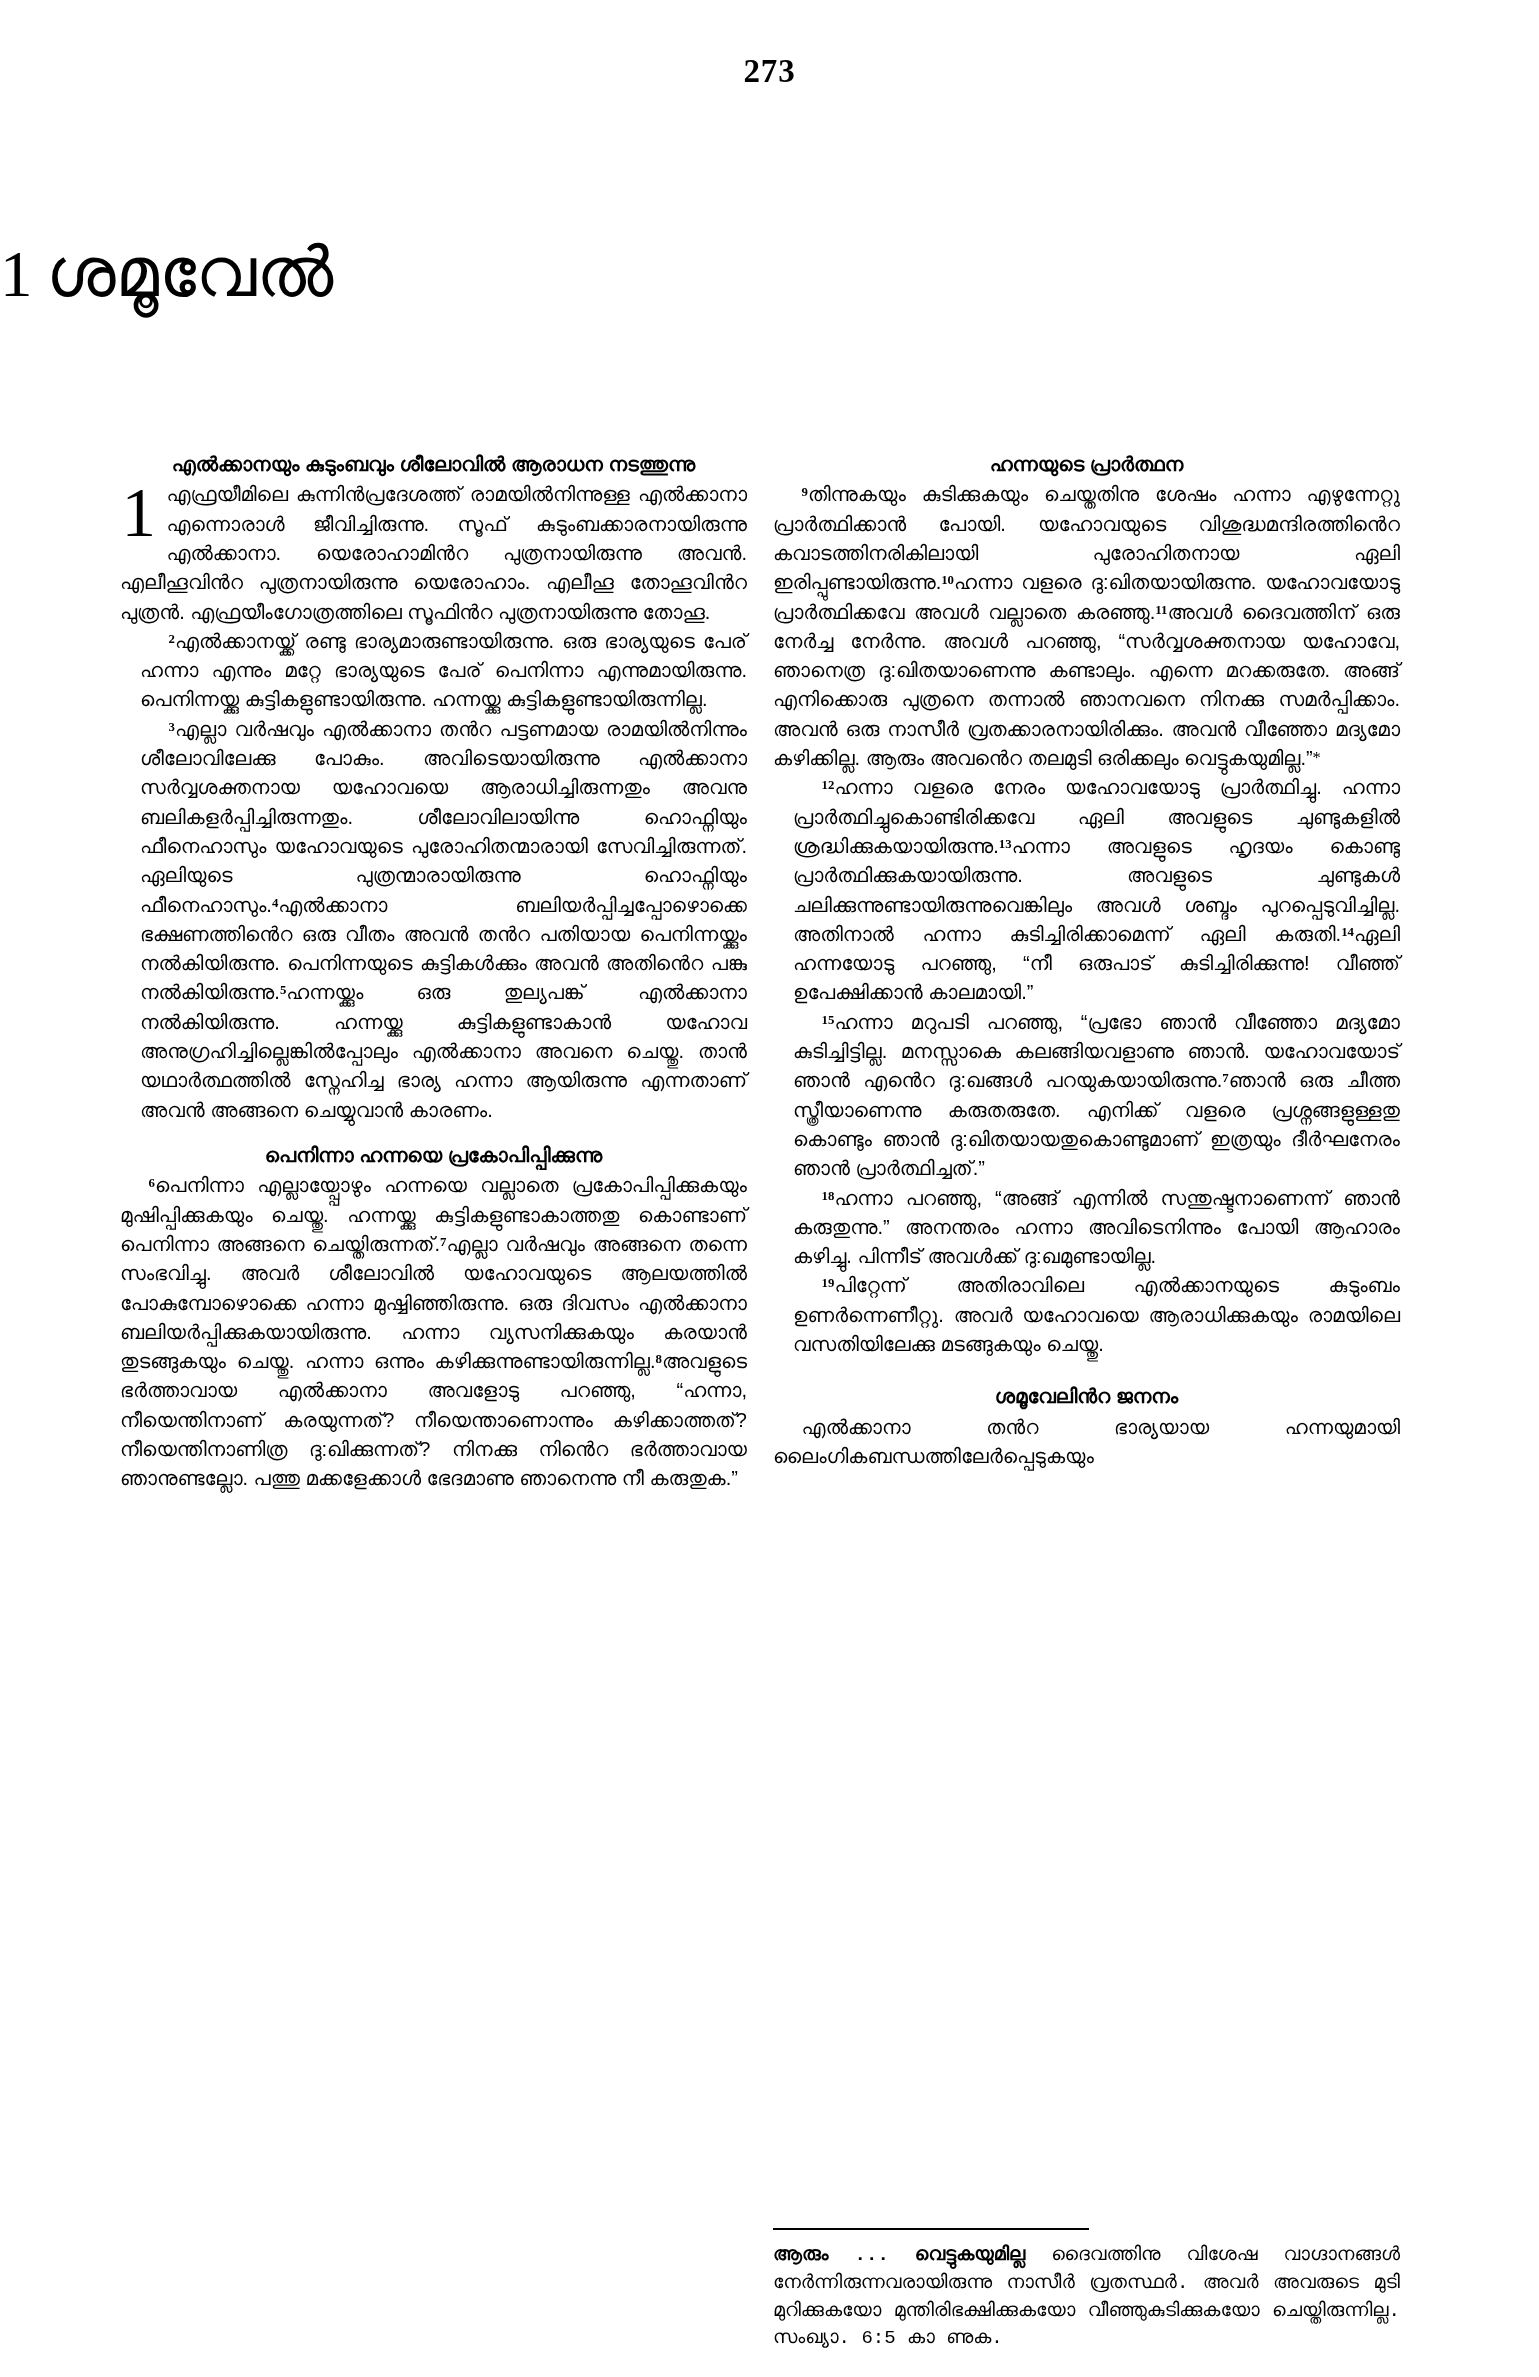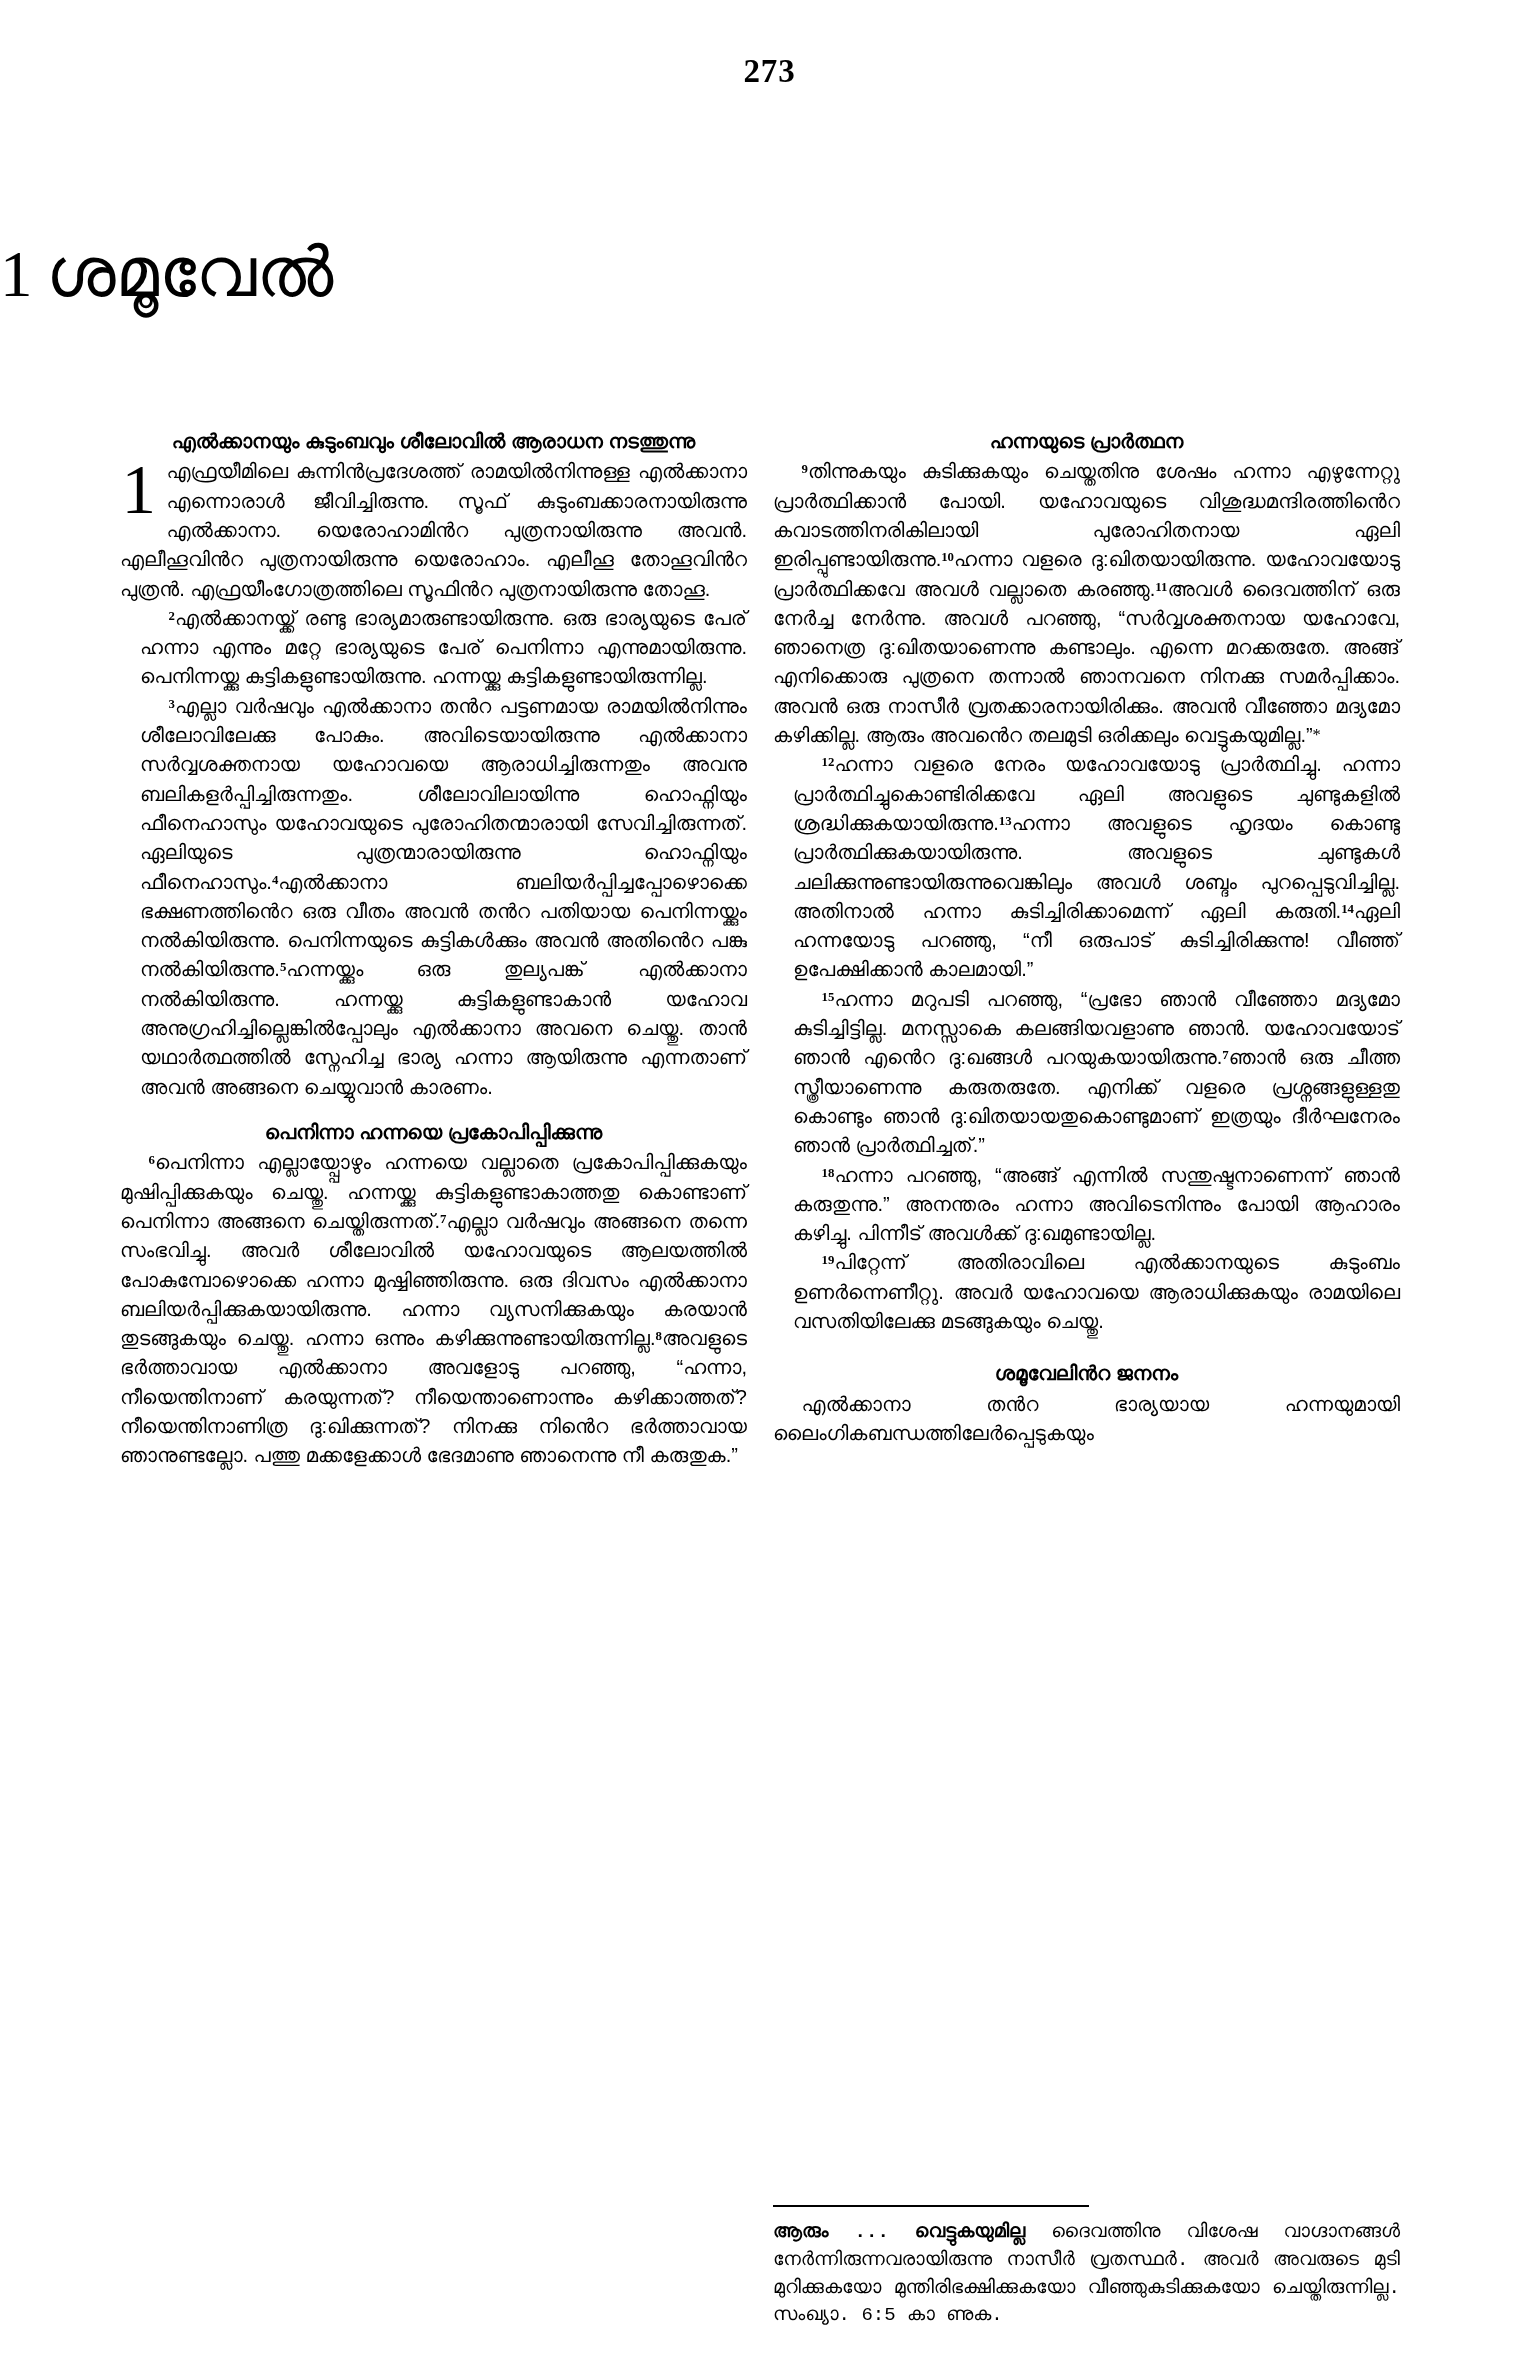--- a/index.html
+++ b/index.html
@@ -46,21 +46,21 @@
   }
   .book-title .numeral {
     font-family: "Liberation Serif", "DejaVu Serif", serif;
     font-size: 65px;
     padding-right: 13.5px;
   }
 
   
   .columns {
     position: absolute;
-    top: 428px;
+    top: 451px;
     left: 120px;
     width: 1308px;
     height: 1902px;
     display: flex;
     gap: 26px;
   }
   .col {
     width: 627px;
     position: relative;
   }

